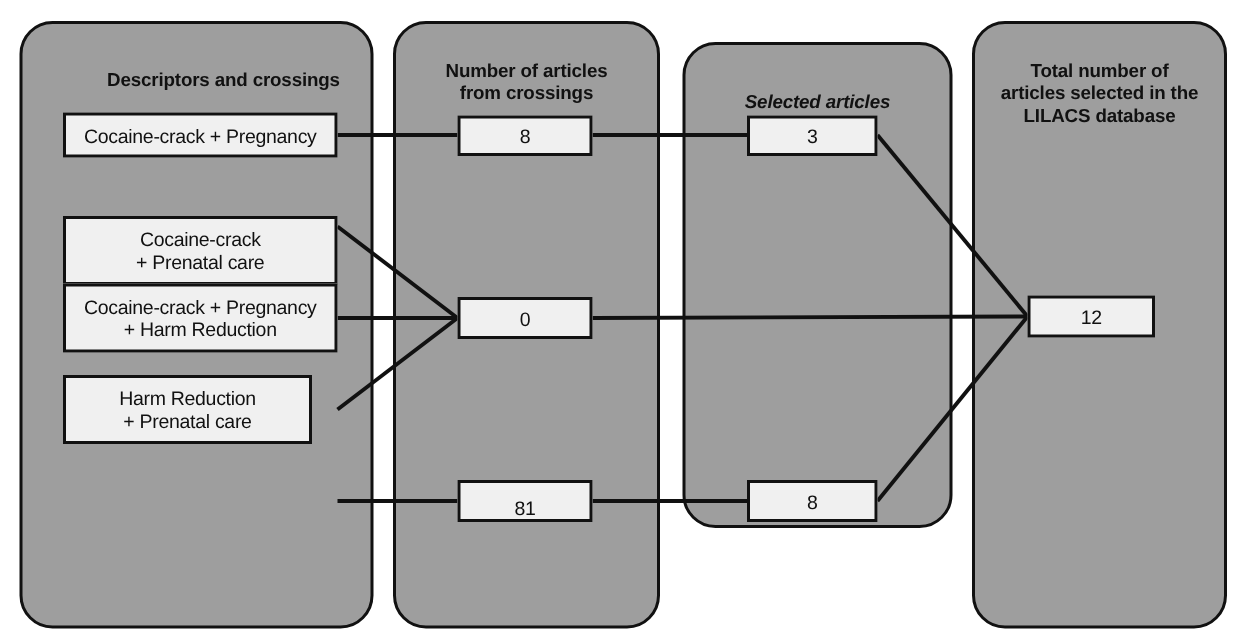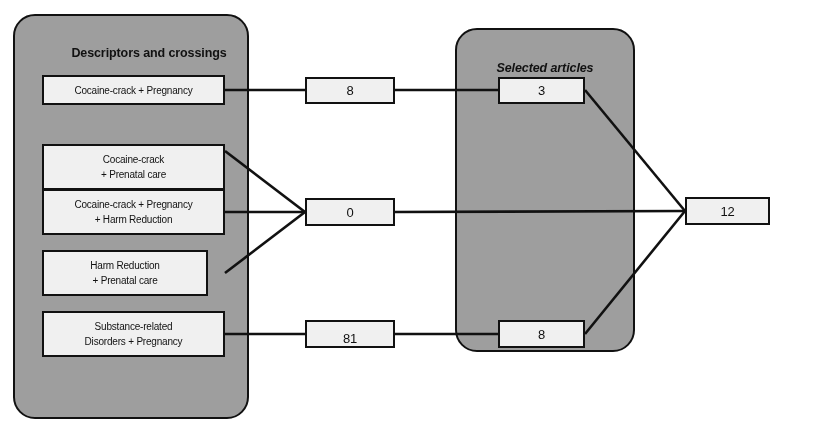--- a/index.html
+++ b/index.html
@@ -38,21 +38,21 @@
   }
   .node {
     position: absolute;
     background: #f0f0f0;
     border: 2.5px solid #111111;
     box-sizing: border-box;
     display: flex;
     align-items: center;
     justify-content: center;
     text-align: center;
-    font-size: 10px;
+    font-size: 13px;
     line-height: 15px;
     color: #111111;
     white-space: pre-line;
     letter-spacing: -0.2px;
     z-index: 3;
   }
   .node.value {
     font-size: 13px;
   }
   #links {
@@ -71,25 +71,34 @@
 </style>
 </head>
 <body>
 
 <div id="stage">
 
   <div class="panel" style="left:13px; top:14px; width:236px; height:405px;">
     <div class="panel-title" style="top:30px;padding-left:36px;">Descriptors and crossings</div>
   </div>
 
+  <div class="panel" style="left:262px; top:14px; width:178px; height:405px;">
+    <div class="panel-title" style="top:24px;">Number of articles
+from crossings</div>
+  </div>
 
   <div class="panel" style="left:455px; top:28px; width:180px; height:324px;font-style:italic;">
     <div class="panel-title" style="top:31px;">Selected articles</div>
   </div>
 
+  <div class="panel" style="left:648px; top:14px; width:170px; height:405px;">
+    <div class="panel-title" style="top:24px;">Total number of
+articles selected in the
+LILACS database</div>
+  </div>
 
   <svg id="links" viewBox="0 0 828 427">
 
     <line x1="225" y1="90" x2="305" y2="90"></line>
     <line x1="225" y1="151" x2="305" y2="212"></line>
     <line x1="225" y1="212" x2="305" y2="212"></line>
     <line x1="225" y1="273" x2="305" y2="212"></line>
     <line x1="225" y1="334" x2="305" y2="334"></line>
 
     <line x1="395" y1="90" x2="498" y2="90"></line>
@@ -108,24 +117,20 @@
 + Prenatal care</span>
   </div>
   <div class="node" style="left:42px; top:189px; width:183px; height:46px;">
     <span>Cocaine-crack + Pregnancy
 + Harm Reduction</span>
   </div>
   <div class="node" style="left:42px; top:250px; width:166px; height:46px;">
     <span>Harm Reduction
 + Prenatal care</span>
   </div>
-  <div class="node" style="left:42px; top:311px; width:183px; height:46px;">
-    <span>Substance-related
-Disorders + Pregnancy</span>
-  </div>
 
   <div class="node value" style="left:305px; top:77px; width:90px; height:27px;">
     <span>8</span>
   </div>
   <div class="node value" style="left:305px; top:198px; width:90px; height:28px;">
     <span>0</span>
   </div>
   <div class="node value" style="left:305px; top:320px; width:90px; height:28px;align-items:flex-end;">
     <span>81</span>
   </div>

